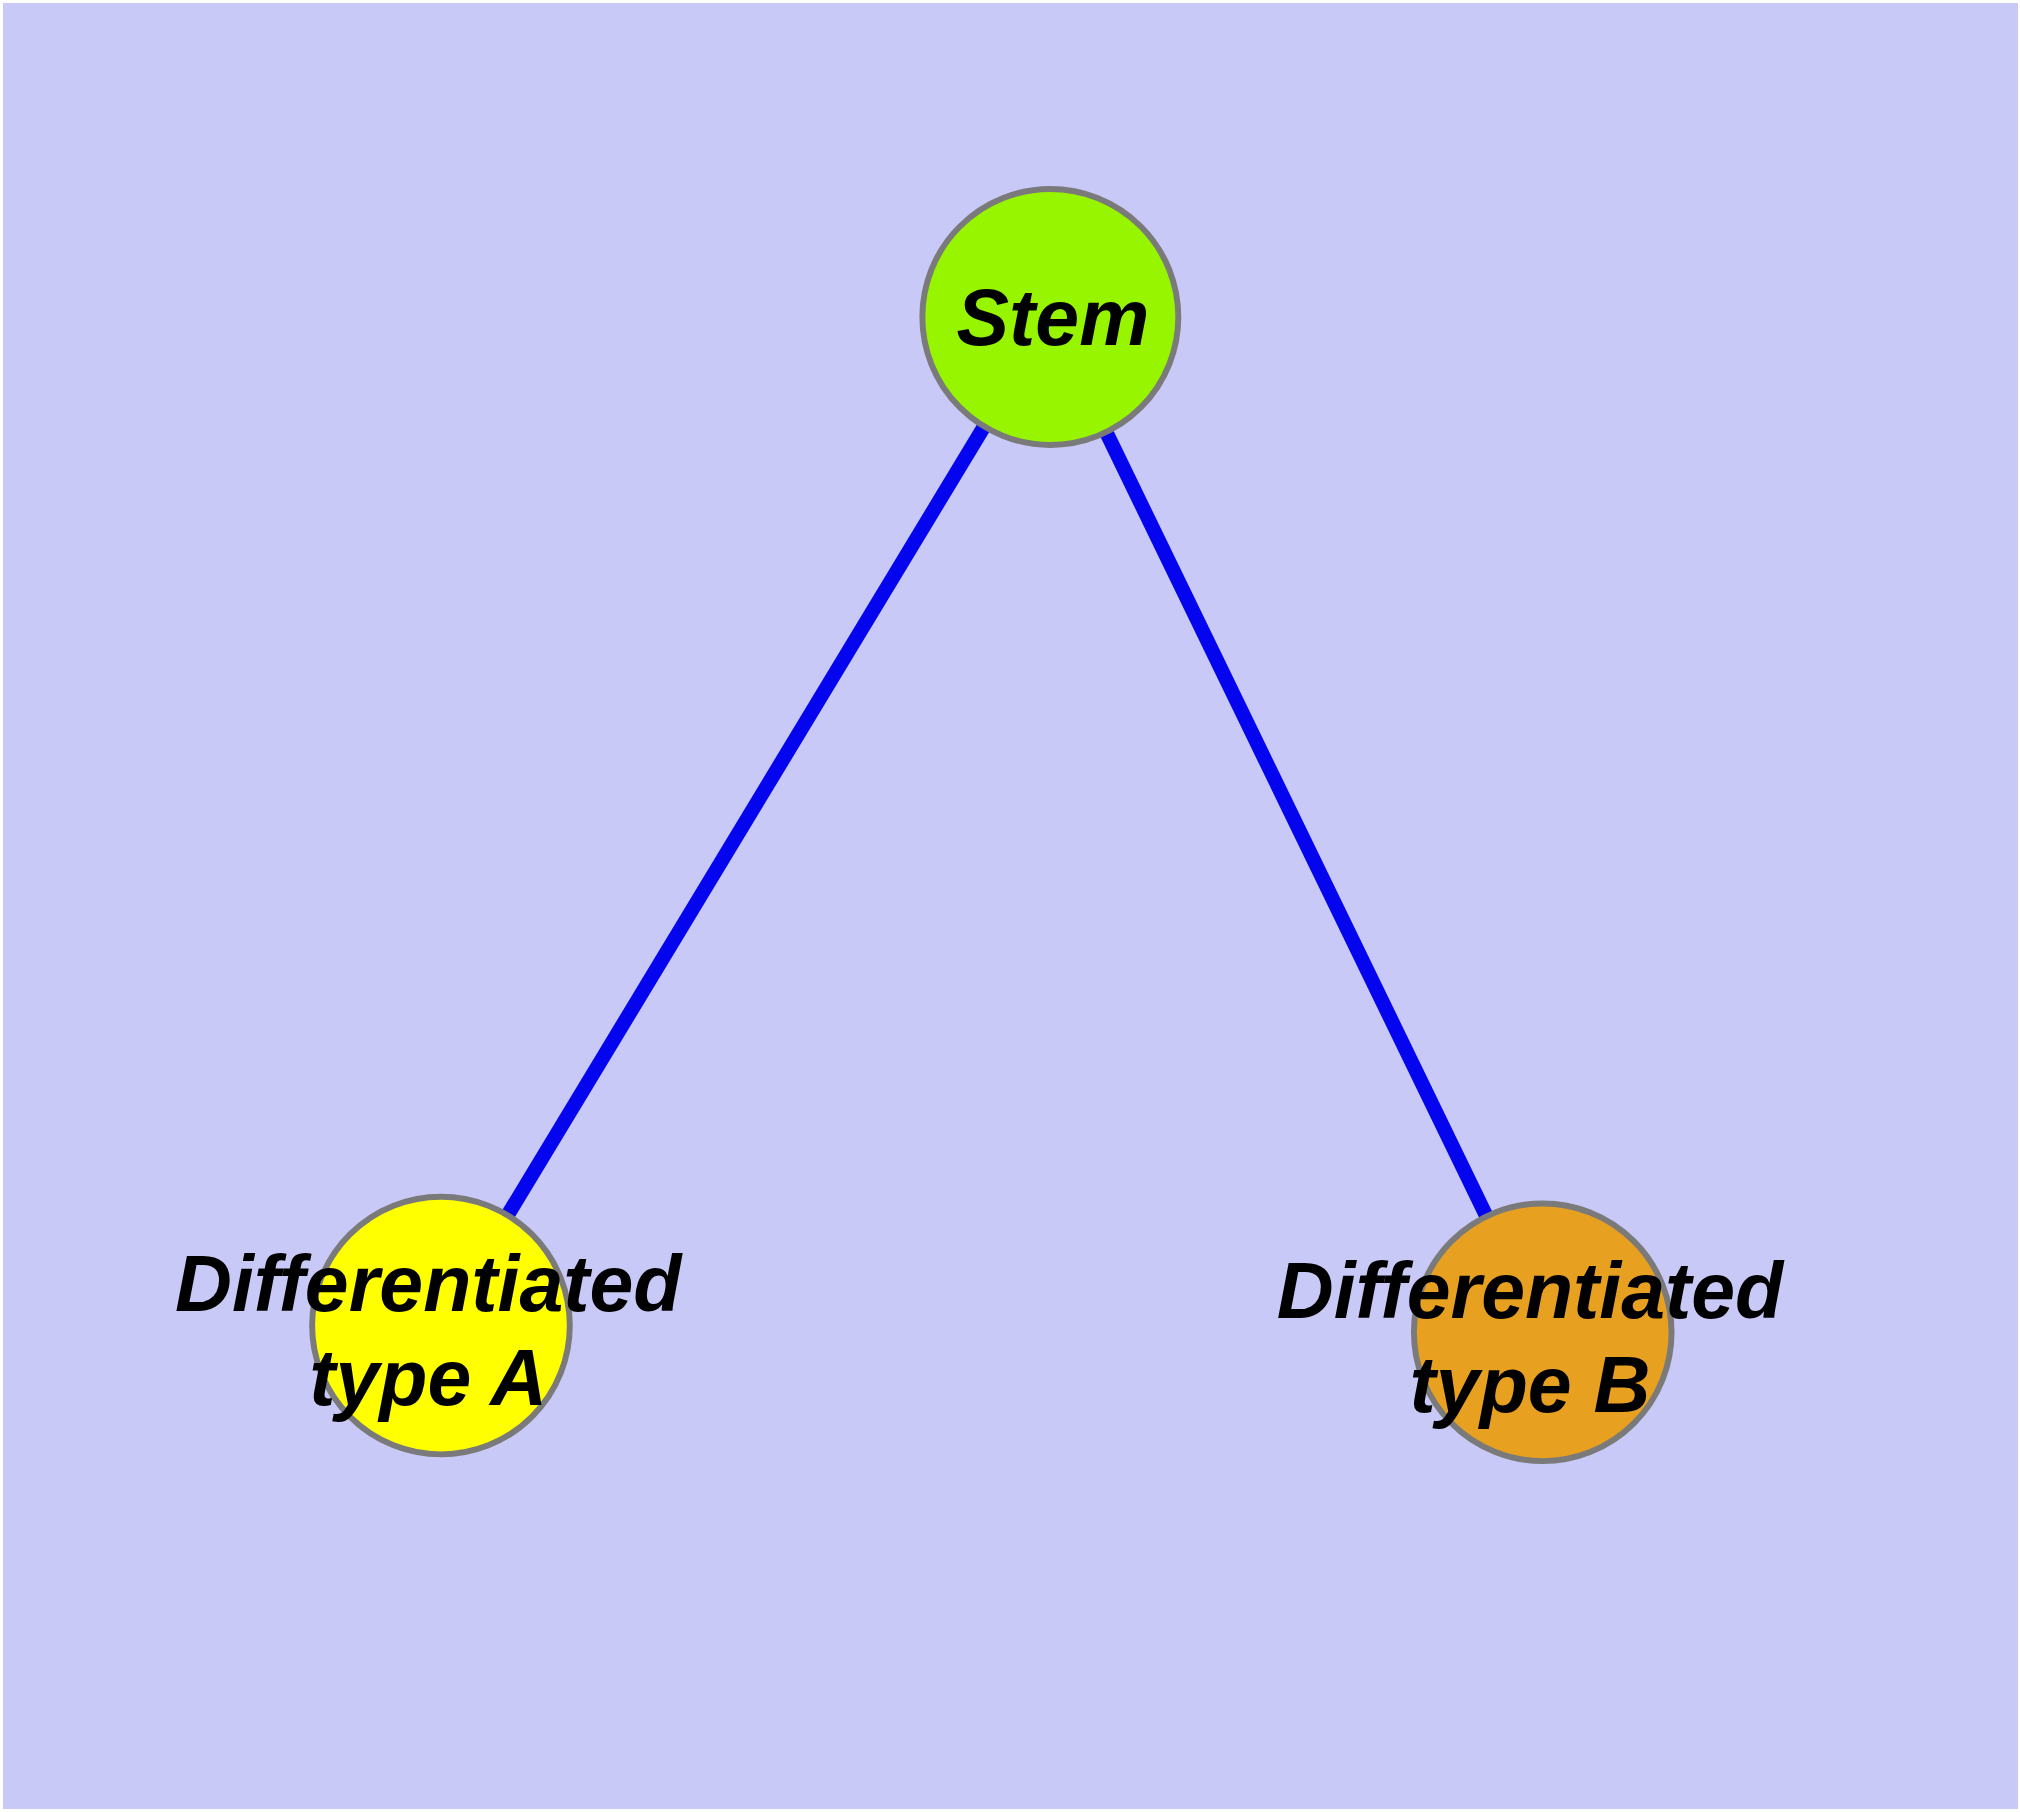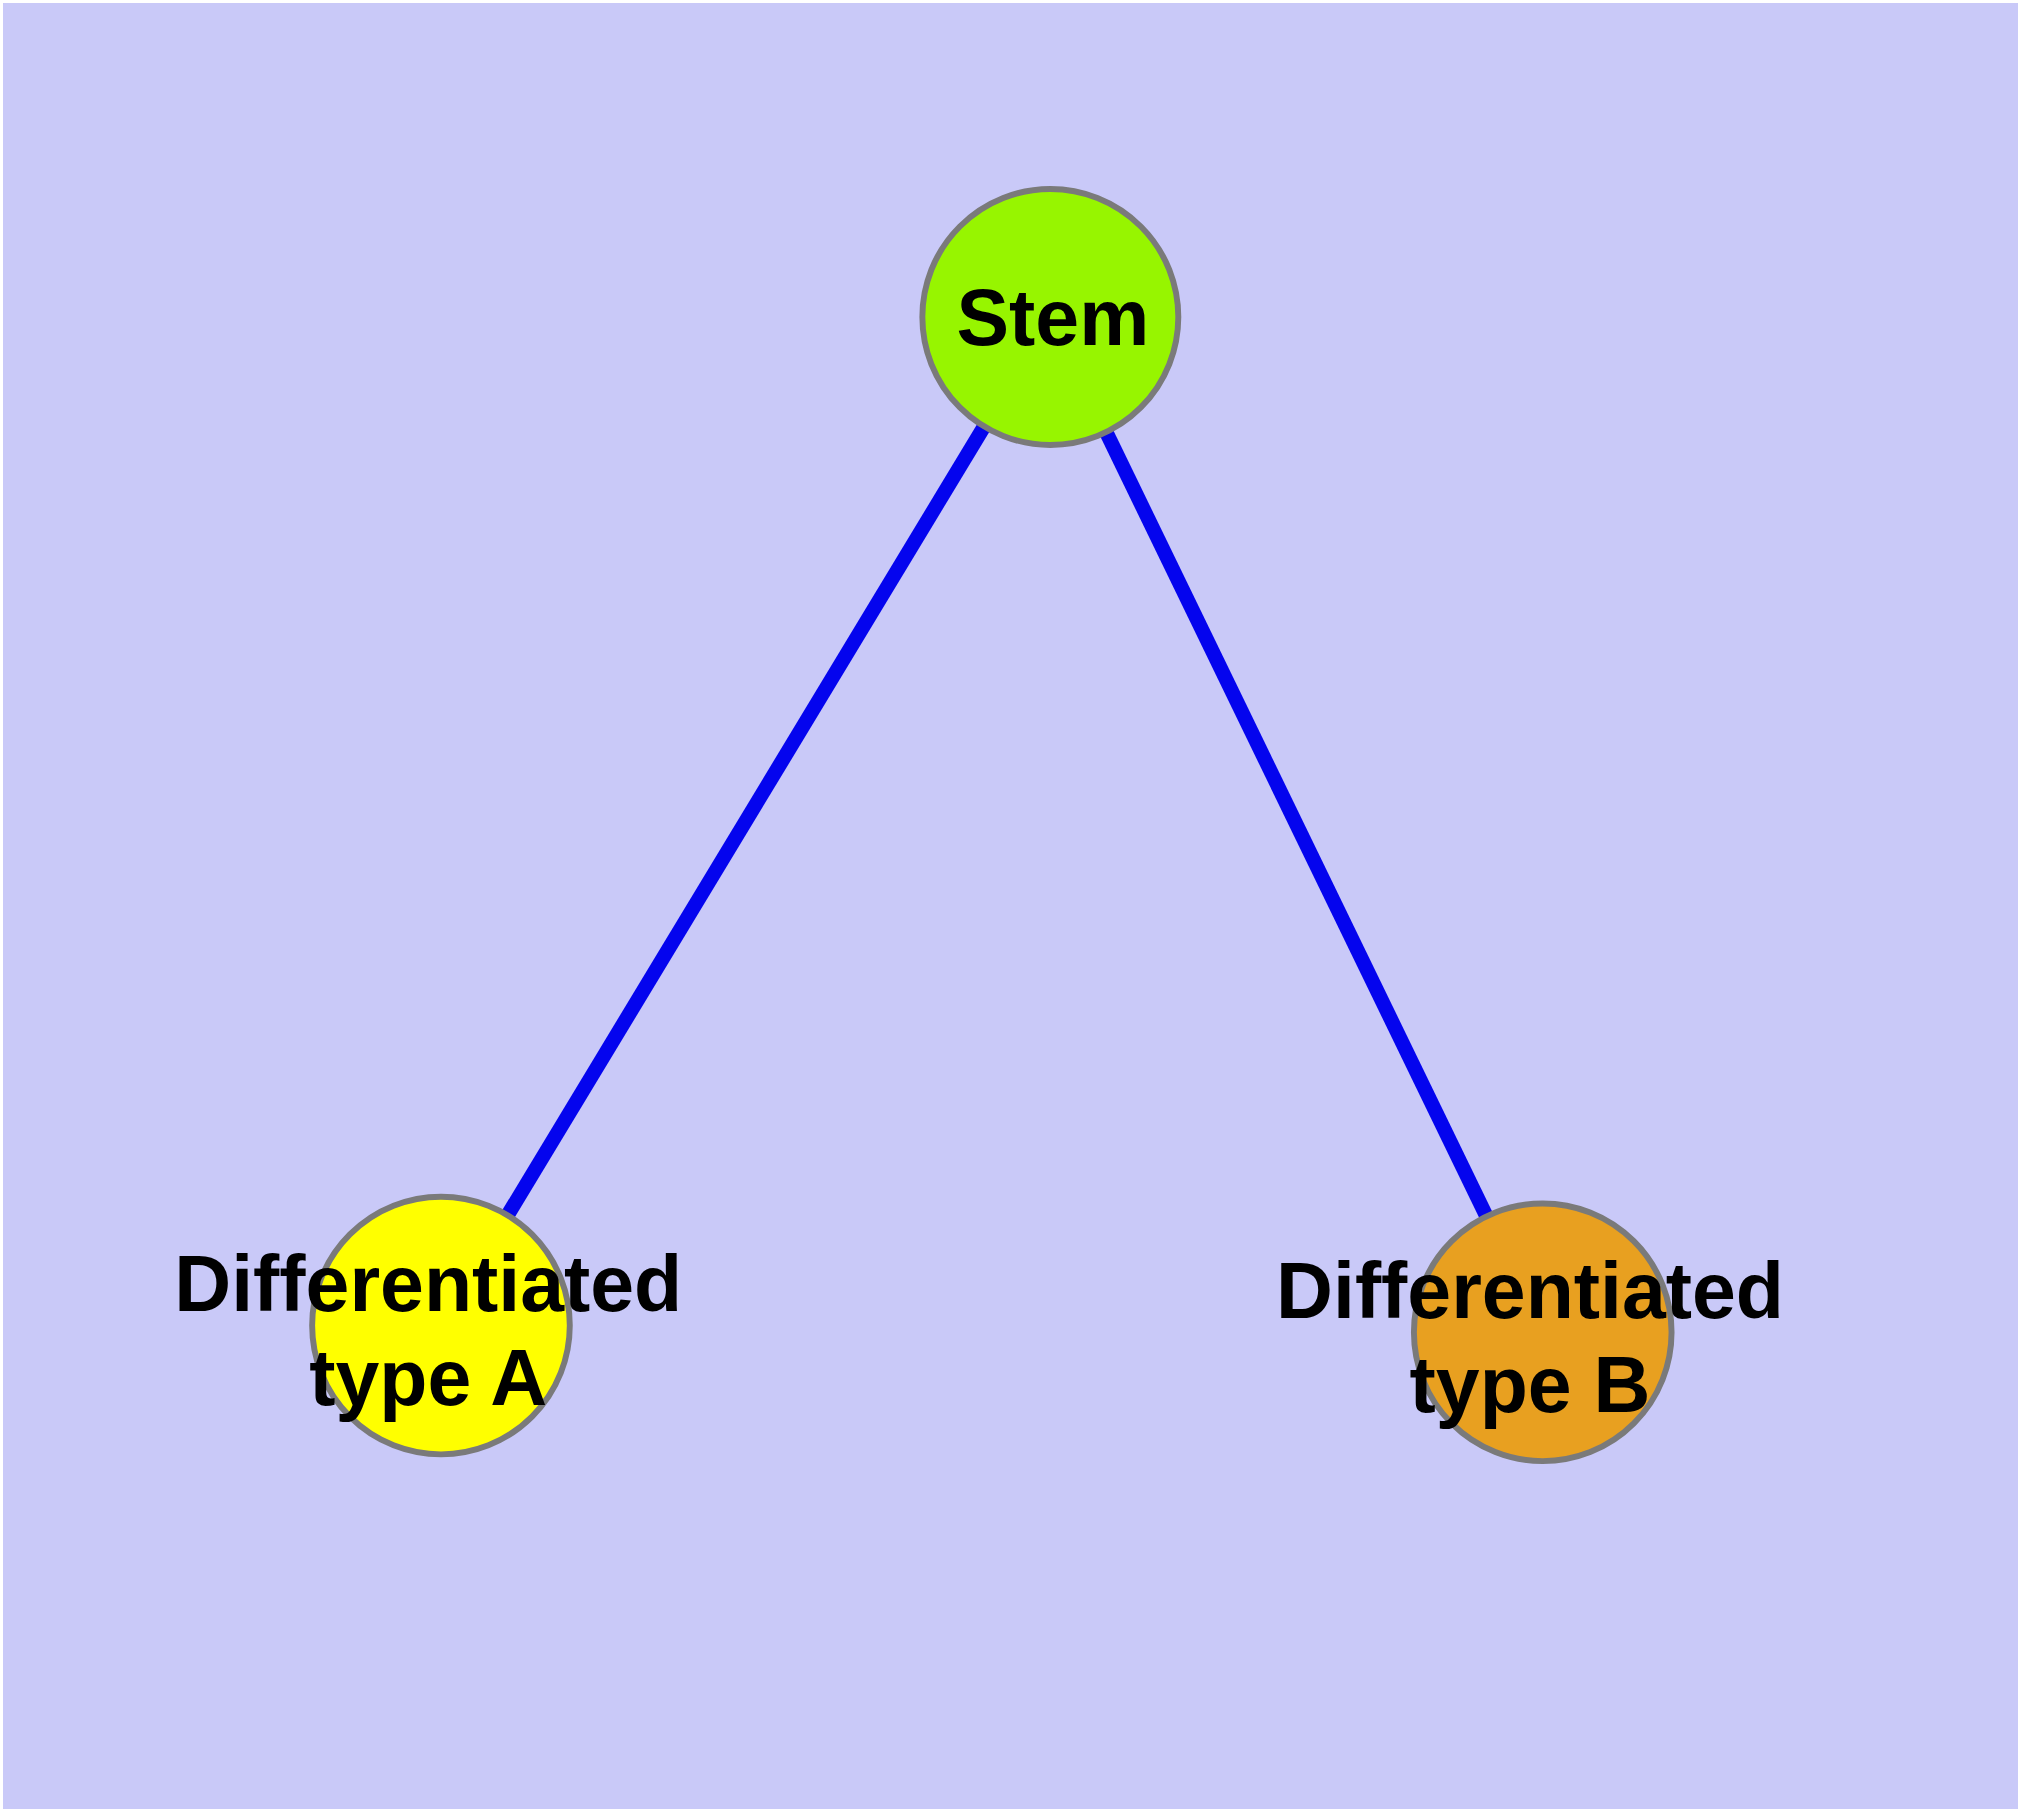--- a/index.html
+++ b/index.html
@@ -7,20 +7,21 @@
     padding: 0;
     background: #ffffff;
   }
   .page {
     position: relative;
     width: 2021px;
     height: 1812px;
     background: #ffffff;
     overflow: hidden;
     font-family: "Liberation Sans", sans-serif;
+    font-style: italic;
   }
   .canvas {
     position: absolute;
     inset: 0;
     box-sizing: border-box;
     border: 3.4px solid #ffffff;
   }
   .graph-svg {
     position: absolute;
     inset: 0;

